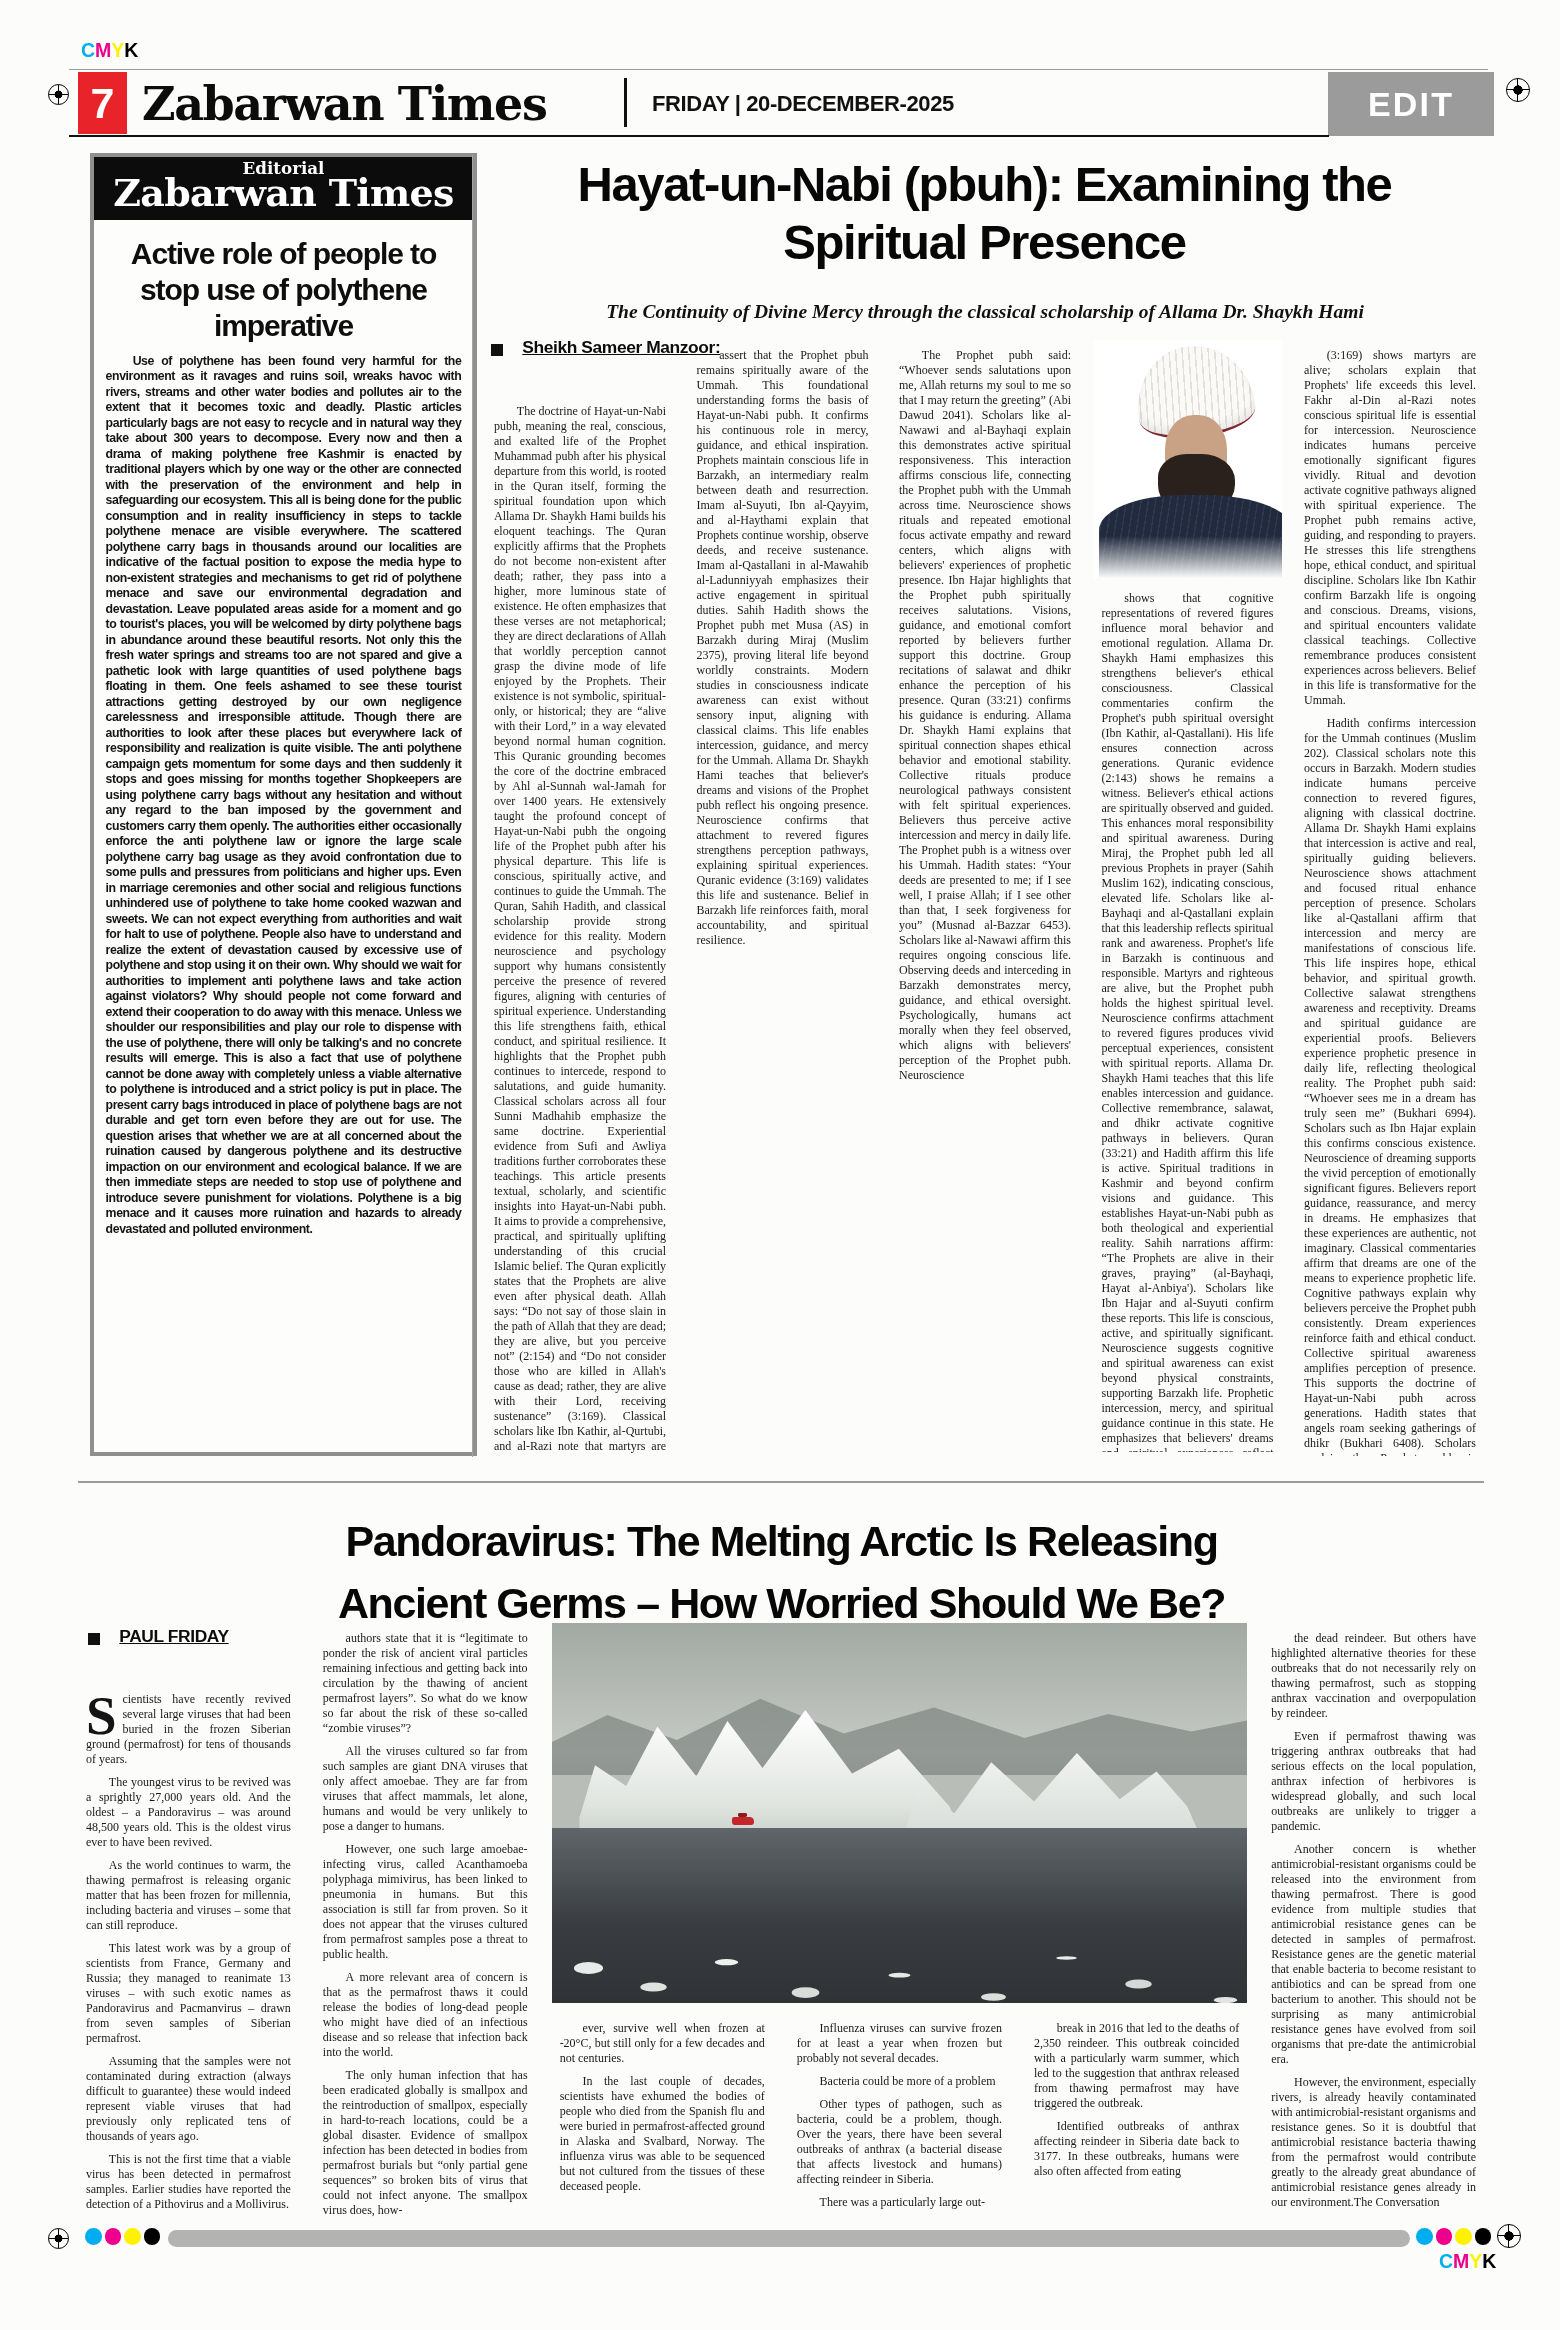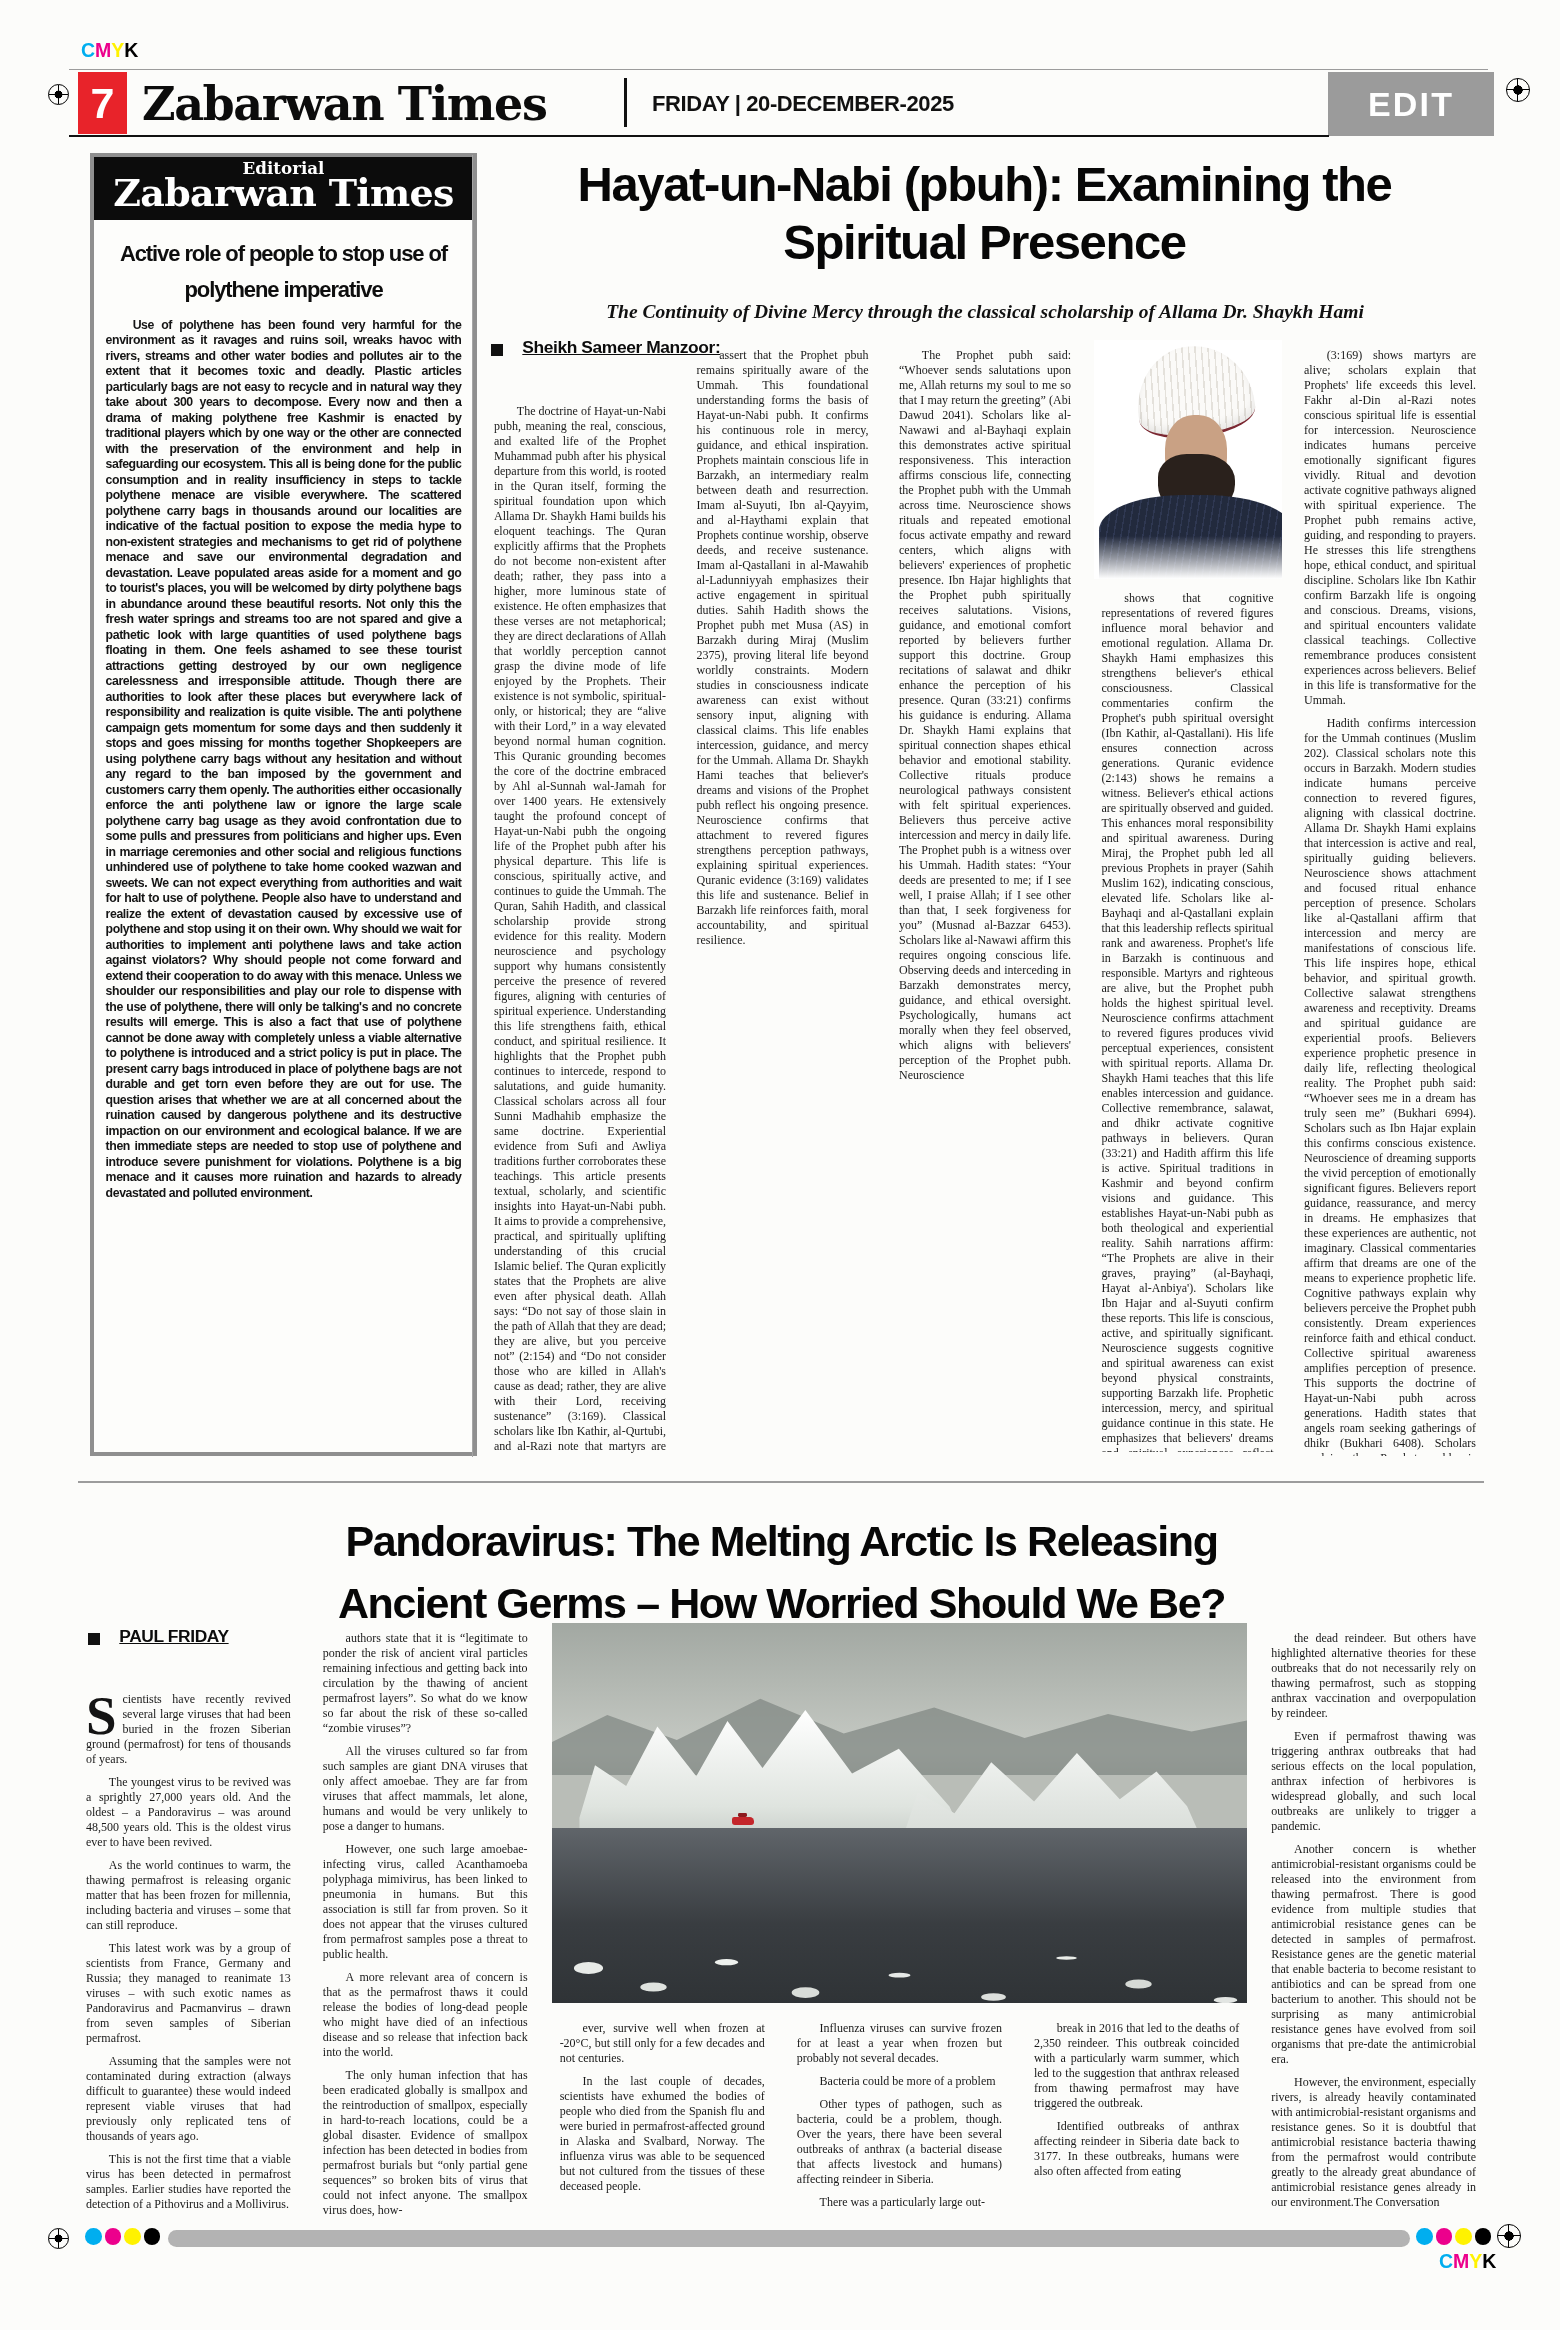--- a/index.html
+++ b/index.html
@@ -22,21 +22,21 @@
   .masthead{font-family:"DejaVu Serif",serif;font-weight:bold;font-size:46px;letter-spacing:-1.4px;color:#0c0c0c;white-space:nowrap;}
   .head-divider{width:2.9px;background:#111;}
   .head-date{font-family:"Liberation Sans",sans-serif;font-weight:bold;font-size:22px;letter-spacing:-0.4px;color:#111;white-space:nowrap;}
   .edit-box{background:#9b9b9b;color:#fff;font-family:"Liberation Sans",sans-serif;font-weight:bold;
     font-size:34px;letter-spacing:2.2px;display:flex;align-items:center;justify-content:center;}
   
   .ed-box{border:4.3px solid #8f8f8f;background:#fdfdfb;box-sizing:border-box;}
   .ed-black{background:#0c0c0c;color:#fff;text-align:center;padding:2.9px 0 7.2px 0;}
   .ed-kicker{font-family:"DejaVu Serif",serif;font-weight:bold;font-size:16.7px;line-height:17.4px;display:block;}
   .ed-brand{font-family:"DejaVu Serif",serif;font-weight:bold;font-size:38px;line-height:38px;letter-spacing:-0.7px;display:block;margin-top:-2.9px;}
-  .ed-headline{font-family:"Liberation Sans",sans-serif;font-weight:bold;font-size:22px;line-height:36px;
+  .ed-headline{font-family:"Liberation Sans",sans-serif;font-weight:bold;font-size:30px;line-height:36px;
     letter-spacing:-1.1px;text-align:center;color:#0e0e0e;margin:16px 7.2px 10px 7.2px;}
   .ed-body{font-family:"Liberation Sans",sans-serif;font-weight:bold;font-size:12.3px;line-height:15.5px;
     letter-spacing:-0.4px;text-align:justify;color:#151515;padding:0 11.6px;overflow:hidden;}
   .ed-body p{margin:0;text-indent:2.2em;}
   
   .big-headline{font-family:"Liberation Sans",sans-serif;font-weight:bold;color:#070707;text-align:center;
     letter-spacing:-1.4px;font-stretch:condensed;}
   .subtitle{font-family:"Liberation Serif",serif;font-style:italic;font-weight:bold;font-size:19.5px;text-align:center;color:#111;}
   .byline{font-family:"Liberation Sans",sans-serif;font-weight:bold;font-size:17.4px;letter-spacing:-0.4px;
     text-decoration:underline;color:#0c0c0c;white-space:nowrap;}

